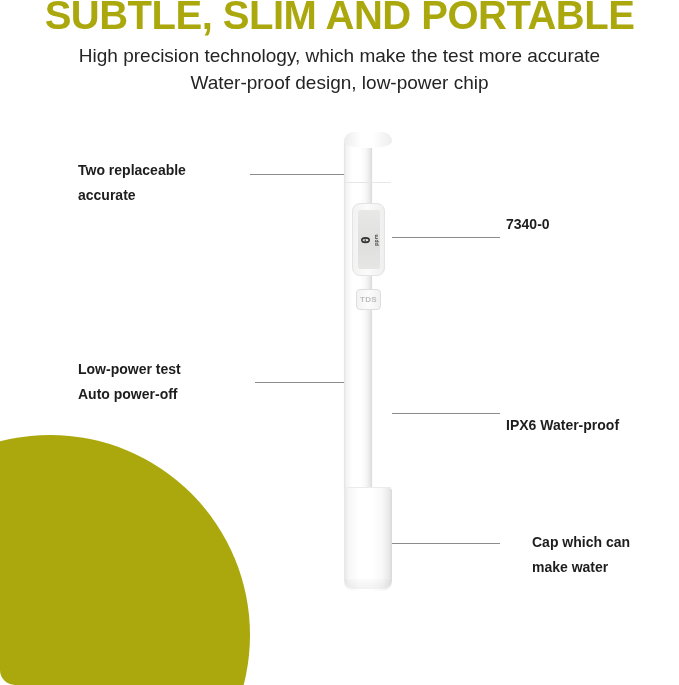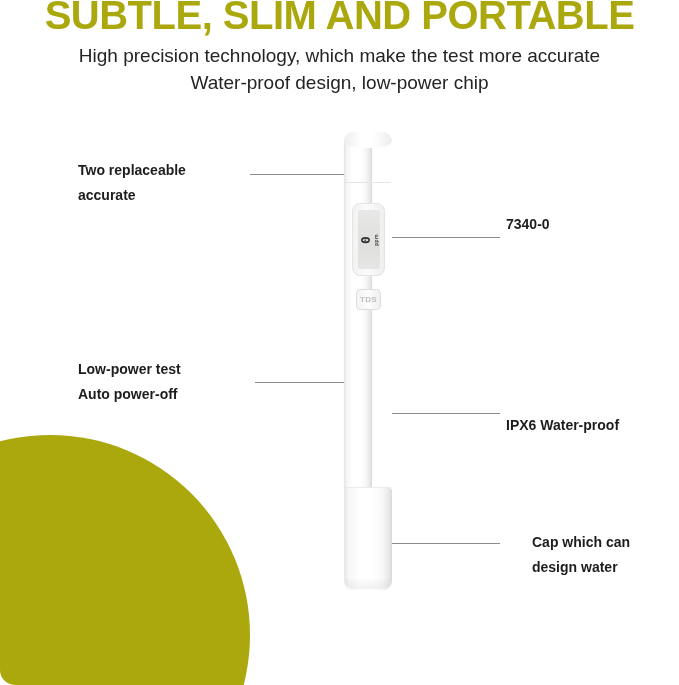--- a/index.html
+++ b/index.html
@@ -306,16 +306,16 @@
     <div>Low-power test</div>
     <div>Auto power-off</div>
   </div>
 
   <div class="callout right" id="co-ipx6">
     <div>IPX6 Water-proof</div>
   </div>
 
   <div class="callout right" id="co-cap">
     <div>Cap which can</div>
-    <div>design water</div>
+    <div>make water</div>
   </div>
 
 </div>
 
 </body></html>

